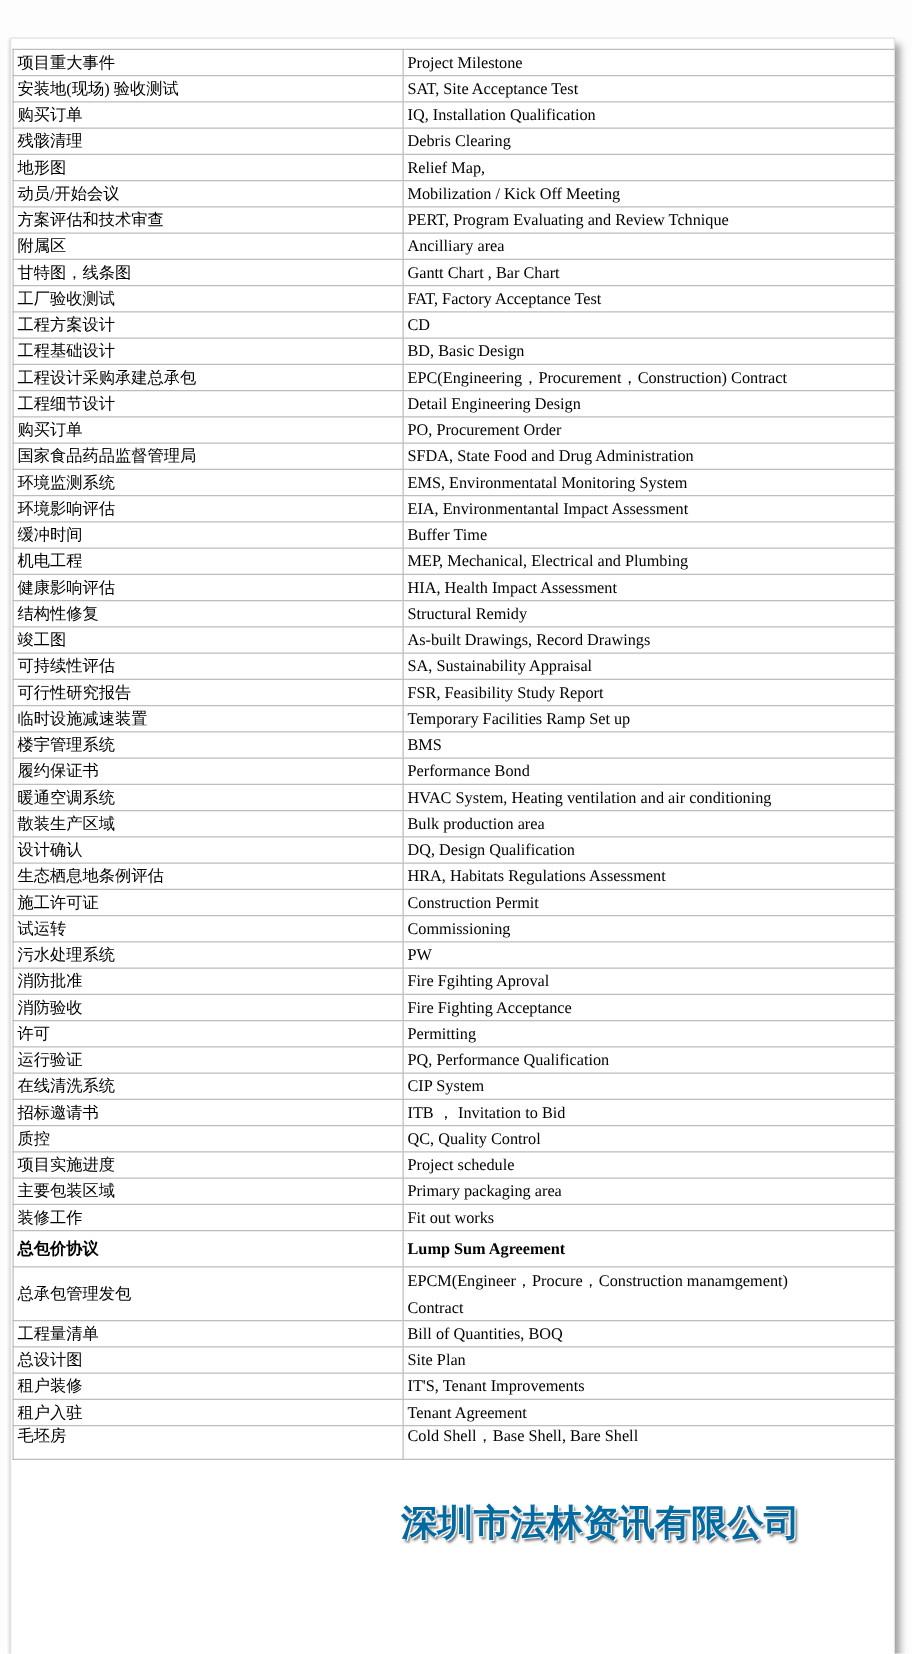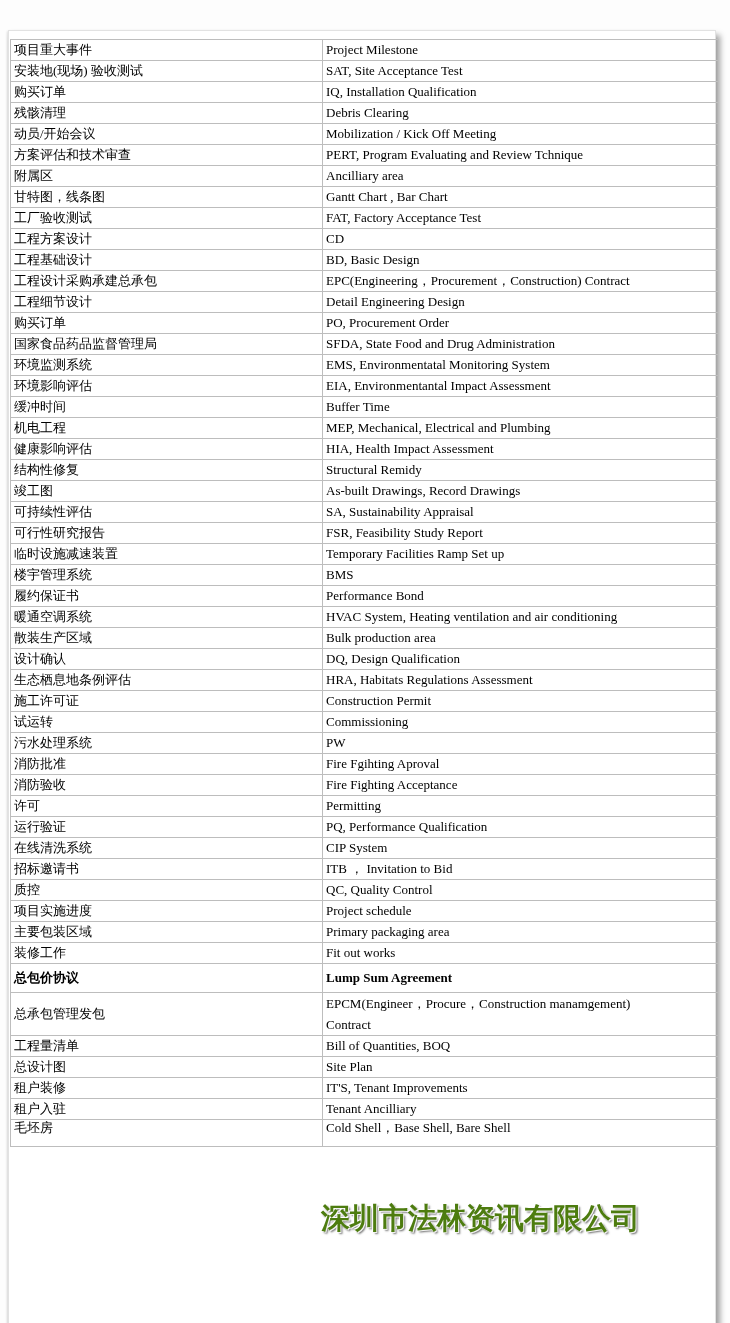--- a/index.html
+++ b/index.html
@@ -54,21 +54,21 @@
     vertical-align: middle;
   }
   tr.last td { height: 26px; vertical-align: top; line-height: 16px; }
   .watermark {
     position: absolute;
     left: 312px;
     top: 1168px;
     font-size: 29px;
     font-weight: 700;
     letter-spacing: 0px;
-    color: #4d7c0f;
+    color: #0369a1;
     text-shadow: -1px -1px 0 #ffffff, 1px 1px 0 #f2f2f2, 2px 2px 2px rgba(0,0,0,0.55);
     white-space: nowrap;
     pointer-events: none;
   }
 </style>
 </head>
 <body>
 
 <div class="canvas">
   <div class="sheet">
@@ -84,20 +84,24 @@
           </tr>
           <tr>
             <td class="zh">购买订单</td>
             <td class="en">IQ, Installation Qualification</td>
           </tr>
           <tr>
             <td class="zh">残骸清理</td>
             <td class="en">Debris Clearing</td>
           </tr>
           <tr>
+            <td class="zh">地形图</td>
+            <td class="en">Relief Map,</td>
+          </tr>
+          <tr>
             <td class="zh">动员/开始会议</td>
             <td class="en">Mobilization / Kick Off Meeting</td>
           </tr>
           <tr>
             <td class="zh">方案评估和技术审查</td>
             <td class="en">PERT,  Program Evaluating and Review Tchnique</td>
           </tr>
           <tr>
             <td class="zh">附属区</td>
             <td class="en">Ancilliary area</td>
@@ -266,21 +270,21 @@
           <tr>
             <td class="zh">总设计图</td>
             <td class="en">Site Plan</td>
           </tr>
           <tr>
             <td class="zh">租户装修</td>
             <td class="en">IT'S, Tenant Improvements</td>
           </tr>
           <tr>
             <td class="zh">租户入驻</td>
-            <td class="en">Tenant Ancilliary</td>
+            <td class="en">Tenant Agreement</td>
           </tr>
           <tr class="last">
             <td class="zh">毛坯房</td>
             <td class="en">Cold Shell，Base Shell, Bare Shell</td>
           </tr>
         </tbody>
     </table>
     <div class="watermark">深圳市法林资讯有限公司</div>
   </div>
 </div>

